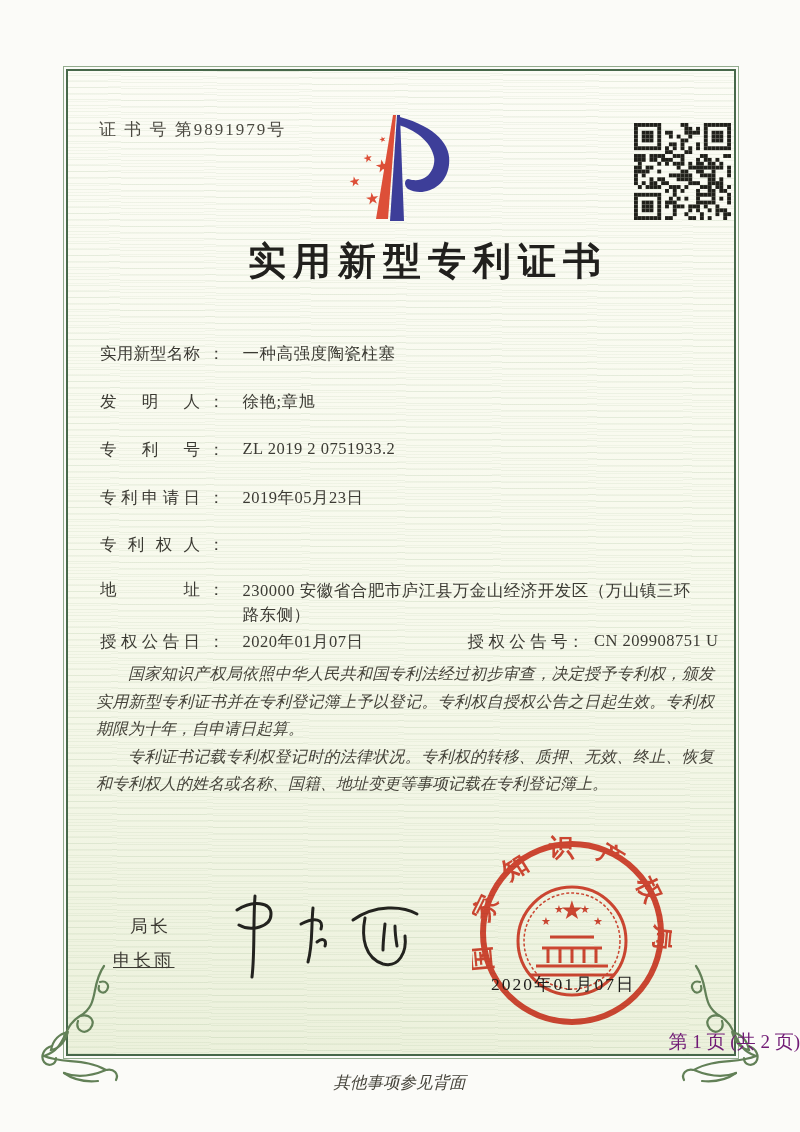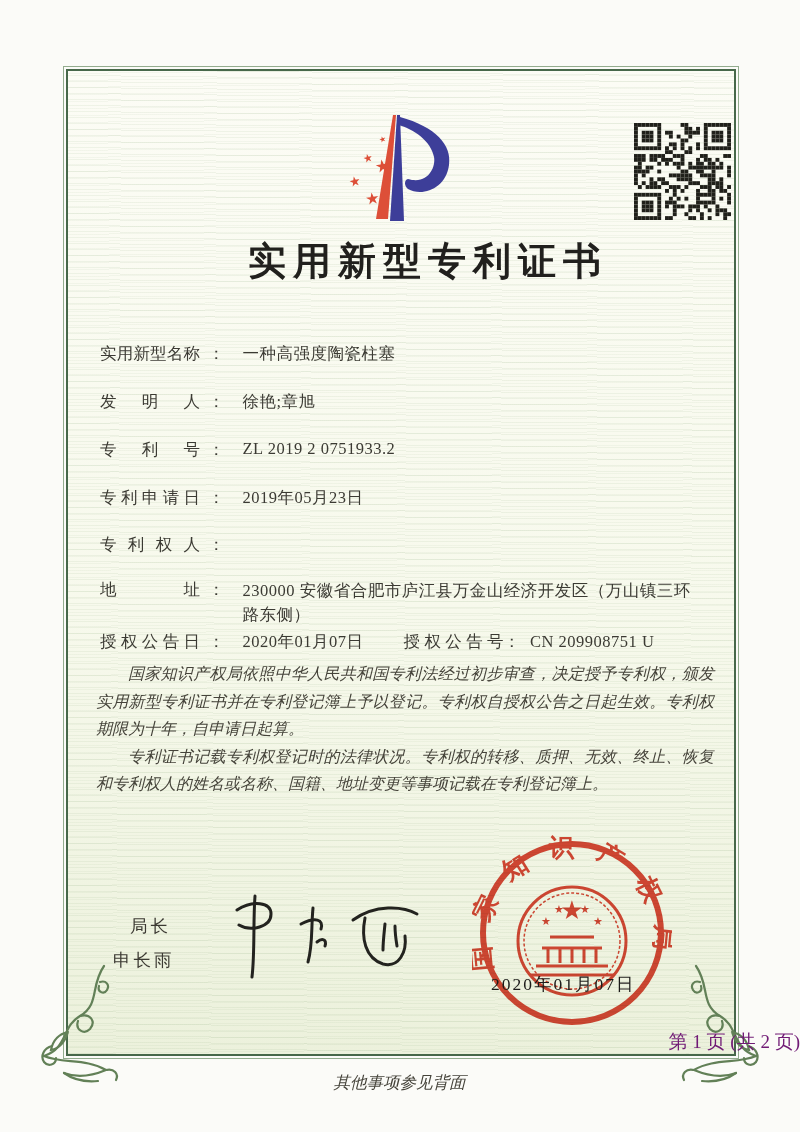--- a/index.html
+++ b/index.html
@@ -30,29 +30,29 @@
     position:absolute; left:0; top:236px; width:800px; text-align:center;
     font-size:38px; font-weight:700; letter-spacing:7px; color:#21201d;padding-left:28px;
   }
   .logo{ position:absolute; left:338px; top:103px; }
   .qr{ position:absolute; left:634px; top:123px; }
   .field-row{ position:absolute; left:100px; display:flex; align-items:flex-start; font-size:16.5px; color:#3b3a33;gap:8px; }
   .flabel{ display:inline-block; width:100px; text-align:justify; text-align-last:justify; white-space:nowrap; }
   .fcolon{ margin-right:10px; }
   .fvalue{ letter-spacing:0.5px; }
   .fvalue.addr{ width:450px; line-height:24px; }
-  .row2col .col2{ margin-left:32px; display:flex;align-items:center; }
+  .row2col .col2{ margin-left:96px; display:flex; }
   .paragraphs{
     position:absolute; left:96px; top:660px; width:618px;
     font-size:16px; line-height:27.5px; font-style:italic; color:#45433a;
     text-align:justify;
   }
   .paragraphs p{ margin:0; text-indent:2em; }
   .director-title{ position:absolute; left:113px; top:914px; font-size:17.5px; letter-spacing:3px;margin-left:17px; }
-  .director-name{ position:absolute; left:113px; top:948px; font-size:17.5px; letter-spacing:3px; }
+  .director-name{ position:absolute; left:113px; top:948px; font-size:17.5px; letter-spacing:3px;text-decoration:underline; }
   .signature{ position:absolute; left:225px; top:880px; }
   .seal{ position:absolute; left:472px; top:833px; mix-blend-mode:multiply; opacity:0.93; }
   .seal-date{
     position:absolute; left:491px; top:972px; font-size:17.5px; letter-spacing:2px; color:#1d1c1a;
   }
   .page-info{ position:absolute; left:0; top:1029px; width:800px; text-align:right; font-size:19px; color:#701a75; }
   .back-note{ position:absolute; left:0; top:1072px; width:799px; text-align:center; font-size:16.5px; font-style:italic; color:#45433a; }
   .flourish{ position:absolute; width:130px; height:130px; }
   .flourish.bl{ left:16px; top:960px; }
   .flourish.br{ left:654px; top:960px; transform:scaleX(-1); }
@@ -84,20 +84,21 @@
       <path d="M64,56 c 11,-3 16,6 10,13 c -6,6 -15,1 -12,-8"></path>
       <path d="M52,72 q -14,3 -17,18 q 12,-2 17,-18"></path>
       <path d="M28,96 c 18,8 42,2 62,14 q -24,10 -42,3"></path>
       <path d="M48,113 q 14,10 34,8"></path>
       <path d="M36,86 c -8,2 -12,10 -8,16 c 4,5 12,3 12,-4"></path>
       <path d="M84,22 c 6,-2 10,3 7,8 c -3,5 -10,2 -8,-4"></path>
       <path d="M90,110 c 8,-2 13,4 10,10"></path>
     </g>
   </svg>
 
+  <div class="cert-number">证 书 号 第9891979号</div>
 
   <svg class="logo" width="130" height="122" viewBox="0 0 130 122">
     <polygon points="55,12 58,12 50,116 38,116" fill="#dd4f38"></polygon>
     <polygon points="59,12 62,12 66,118 52,118" fill="#3d3e99"></polygon>
     <path d="M62,14 C98,24 114,42 111,62 C108,86 84,94 70,86 C66,83 66,77 70,76 C90,82 98,64 96,54 C93,38 76,26 60,22 Z" fill="#3d3e99"></path>
     <text x="42" y="40" font-size="8" fill="#dd4f38" transform="rotate(-18 42 40)">★</text>
     <text x="26" y="60" font-size="11" fill="#dd4f38" transform="rotate(-14 26 60)">★</text>
     <text x="38" y="70" font-size="17" fill="#dd4f38" transform="rotate(-10 38 70)">★</text>
     <text x="12" y="84" font-size="13" fill="#dd4f38" transform="rotate(-12 12 84)">★</text>
     <text x="28" y="102" font-size="16" fill="#dd4f38" transform="rotate(-8 28 102)">★</text>

